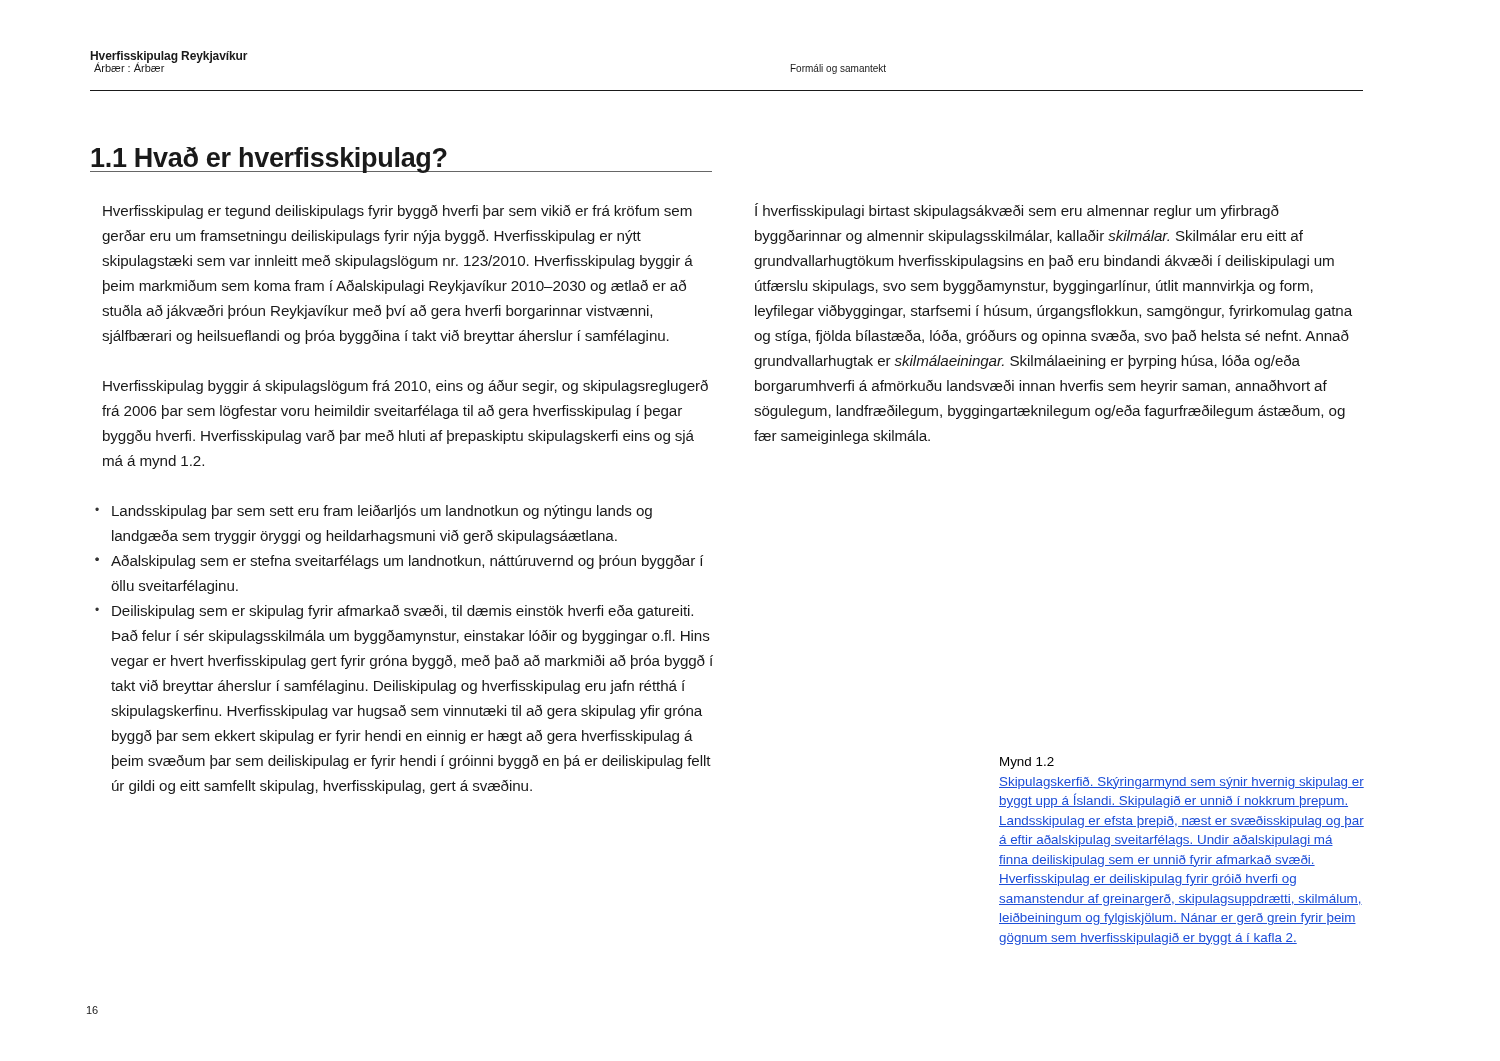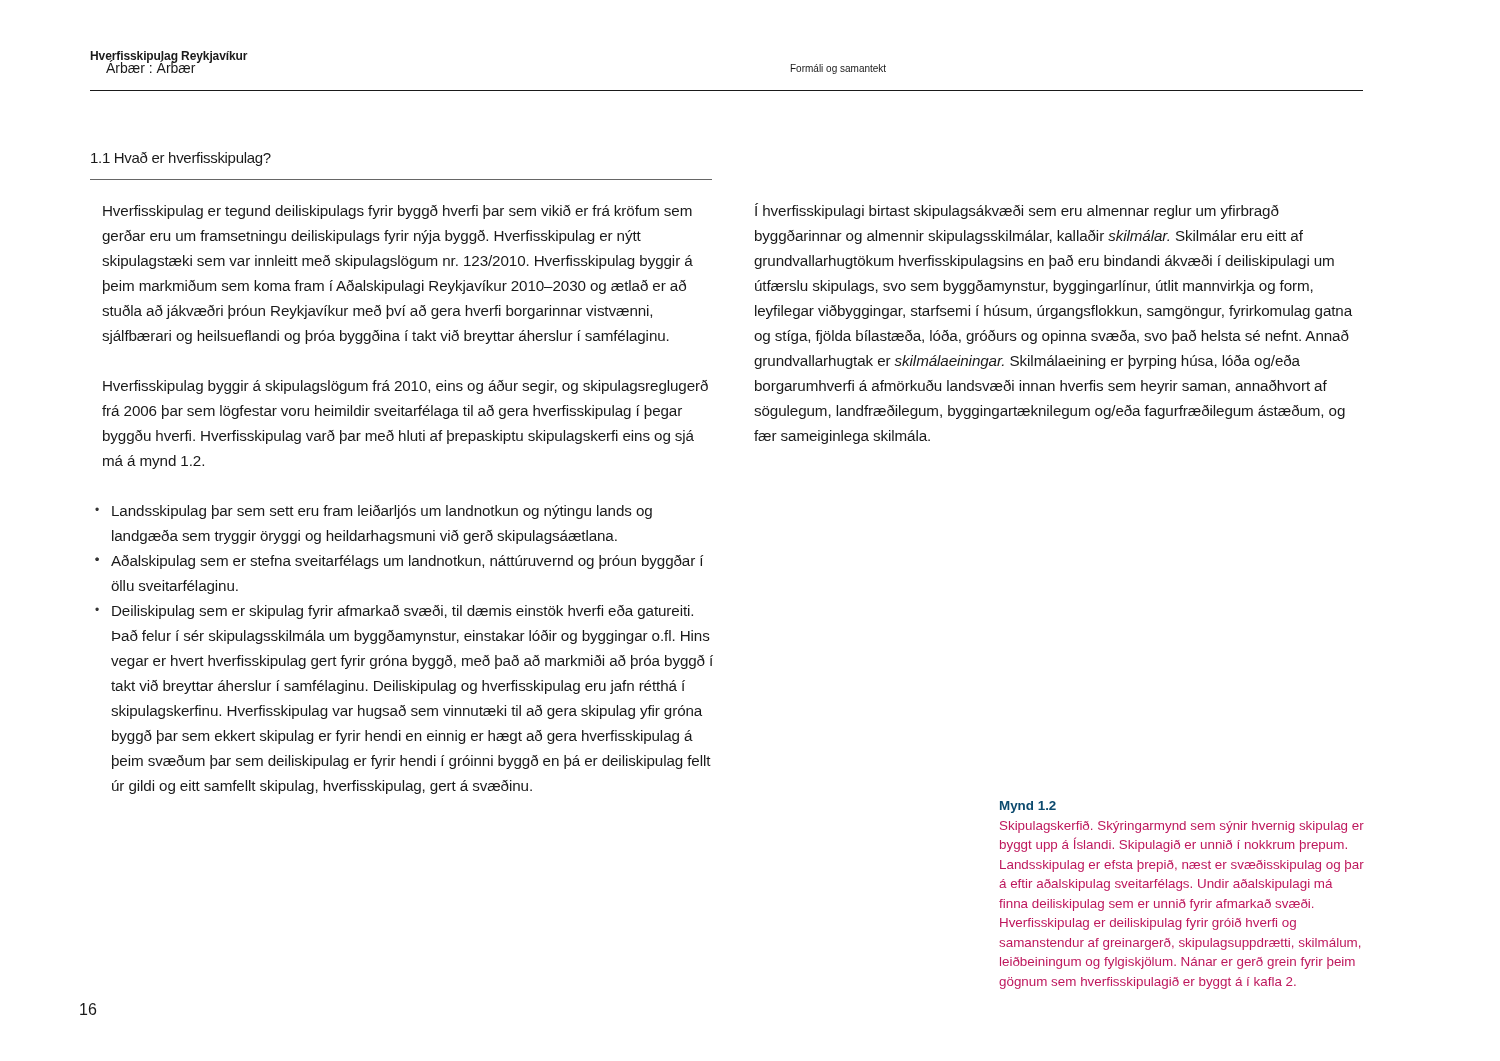--- a/index.html
+++ b/index.html
@@ -27,42 +27,42 @@
       position: absolute;
       left: 0;
       top: 0;
       font-size: 12px;
       font-weight: bold;
       line-height: 12px;
       letter-spacing: -0.1px;
     }
     .doc-subtitle {
       position: absolute;
-      left: 16px;
+      left: 4px;
       top: 12px;
-      font-size: 14px;
+      font-size: 11px;
       line-height: 12px;
     }
     .section-label {
       position: absolute;
       left: 652px;
       top: 13px;
       font-size: 10px;
       line-height: 12px;
       margin-left: 48px;
     }
     .section-heading {
       position: absolute;
       left: 90px;
       top: 145px;
       width: 622px;
-      padding-bottom: 8px;
+      padding-bottom: 0;
       border-bottom: 1.5px solid #666666;
-      font-size: 15px;
-      font-weight: normal;
+      font-size: 27px;
+      font-weight: bold;
       line-height: 26px;
       letter-spacing: -0.3px;
     }
     .col-left {
       position: absolute;
       left: 90px;
       top: 198px;
       width: 625px;
       font-size: 15.2px;
       line-height: 25px;
@@ -98,32 +98,32 @@
     }
     .caption {
       position: absolute;
       left: 999px;
       top: 752px;
       width: 365px;
       font-size: 13.4px;
       line-height: 19.5px;
     }
     .caption-title {
-      font-weight: bold;
-      color: #0c4a6e;
-      margin-top: 44px;
+      font-weight: normal;
+      color: #000000;
     }
     .caption-text {
-      color: #be185d;
+      color: #1d4ed8;
+      text-decoration: underline;
     }
     .page-number {
       position: absolute;
-      left: 79px;
+      left: 86px;
       top: 1003px;
-      font-size: 16px;
+      font-size: 11px;
       line-height: 14px;
     }
     em { font-style: italic; }
   </style>
 </head>
 <body>
 
 <div class="page-header">
   <div class="doc-title">Hverfisskipulag Reykjavíkur</div>
   <div class="doc-subtitle">Árbær : Árbær</div>

